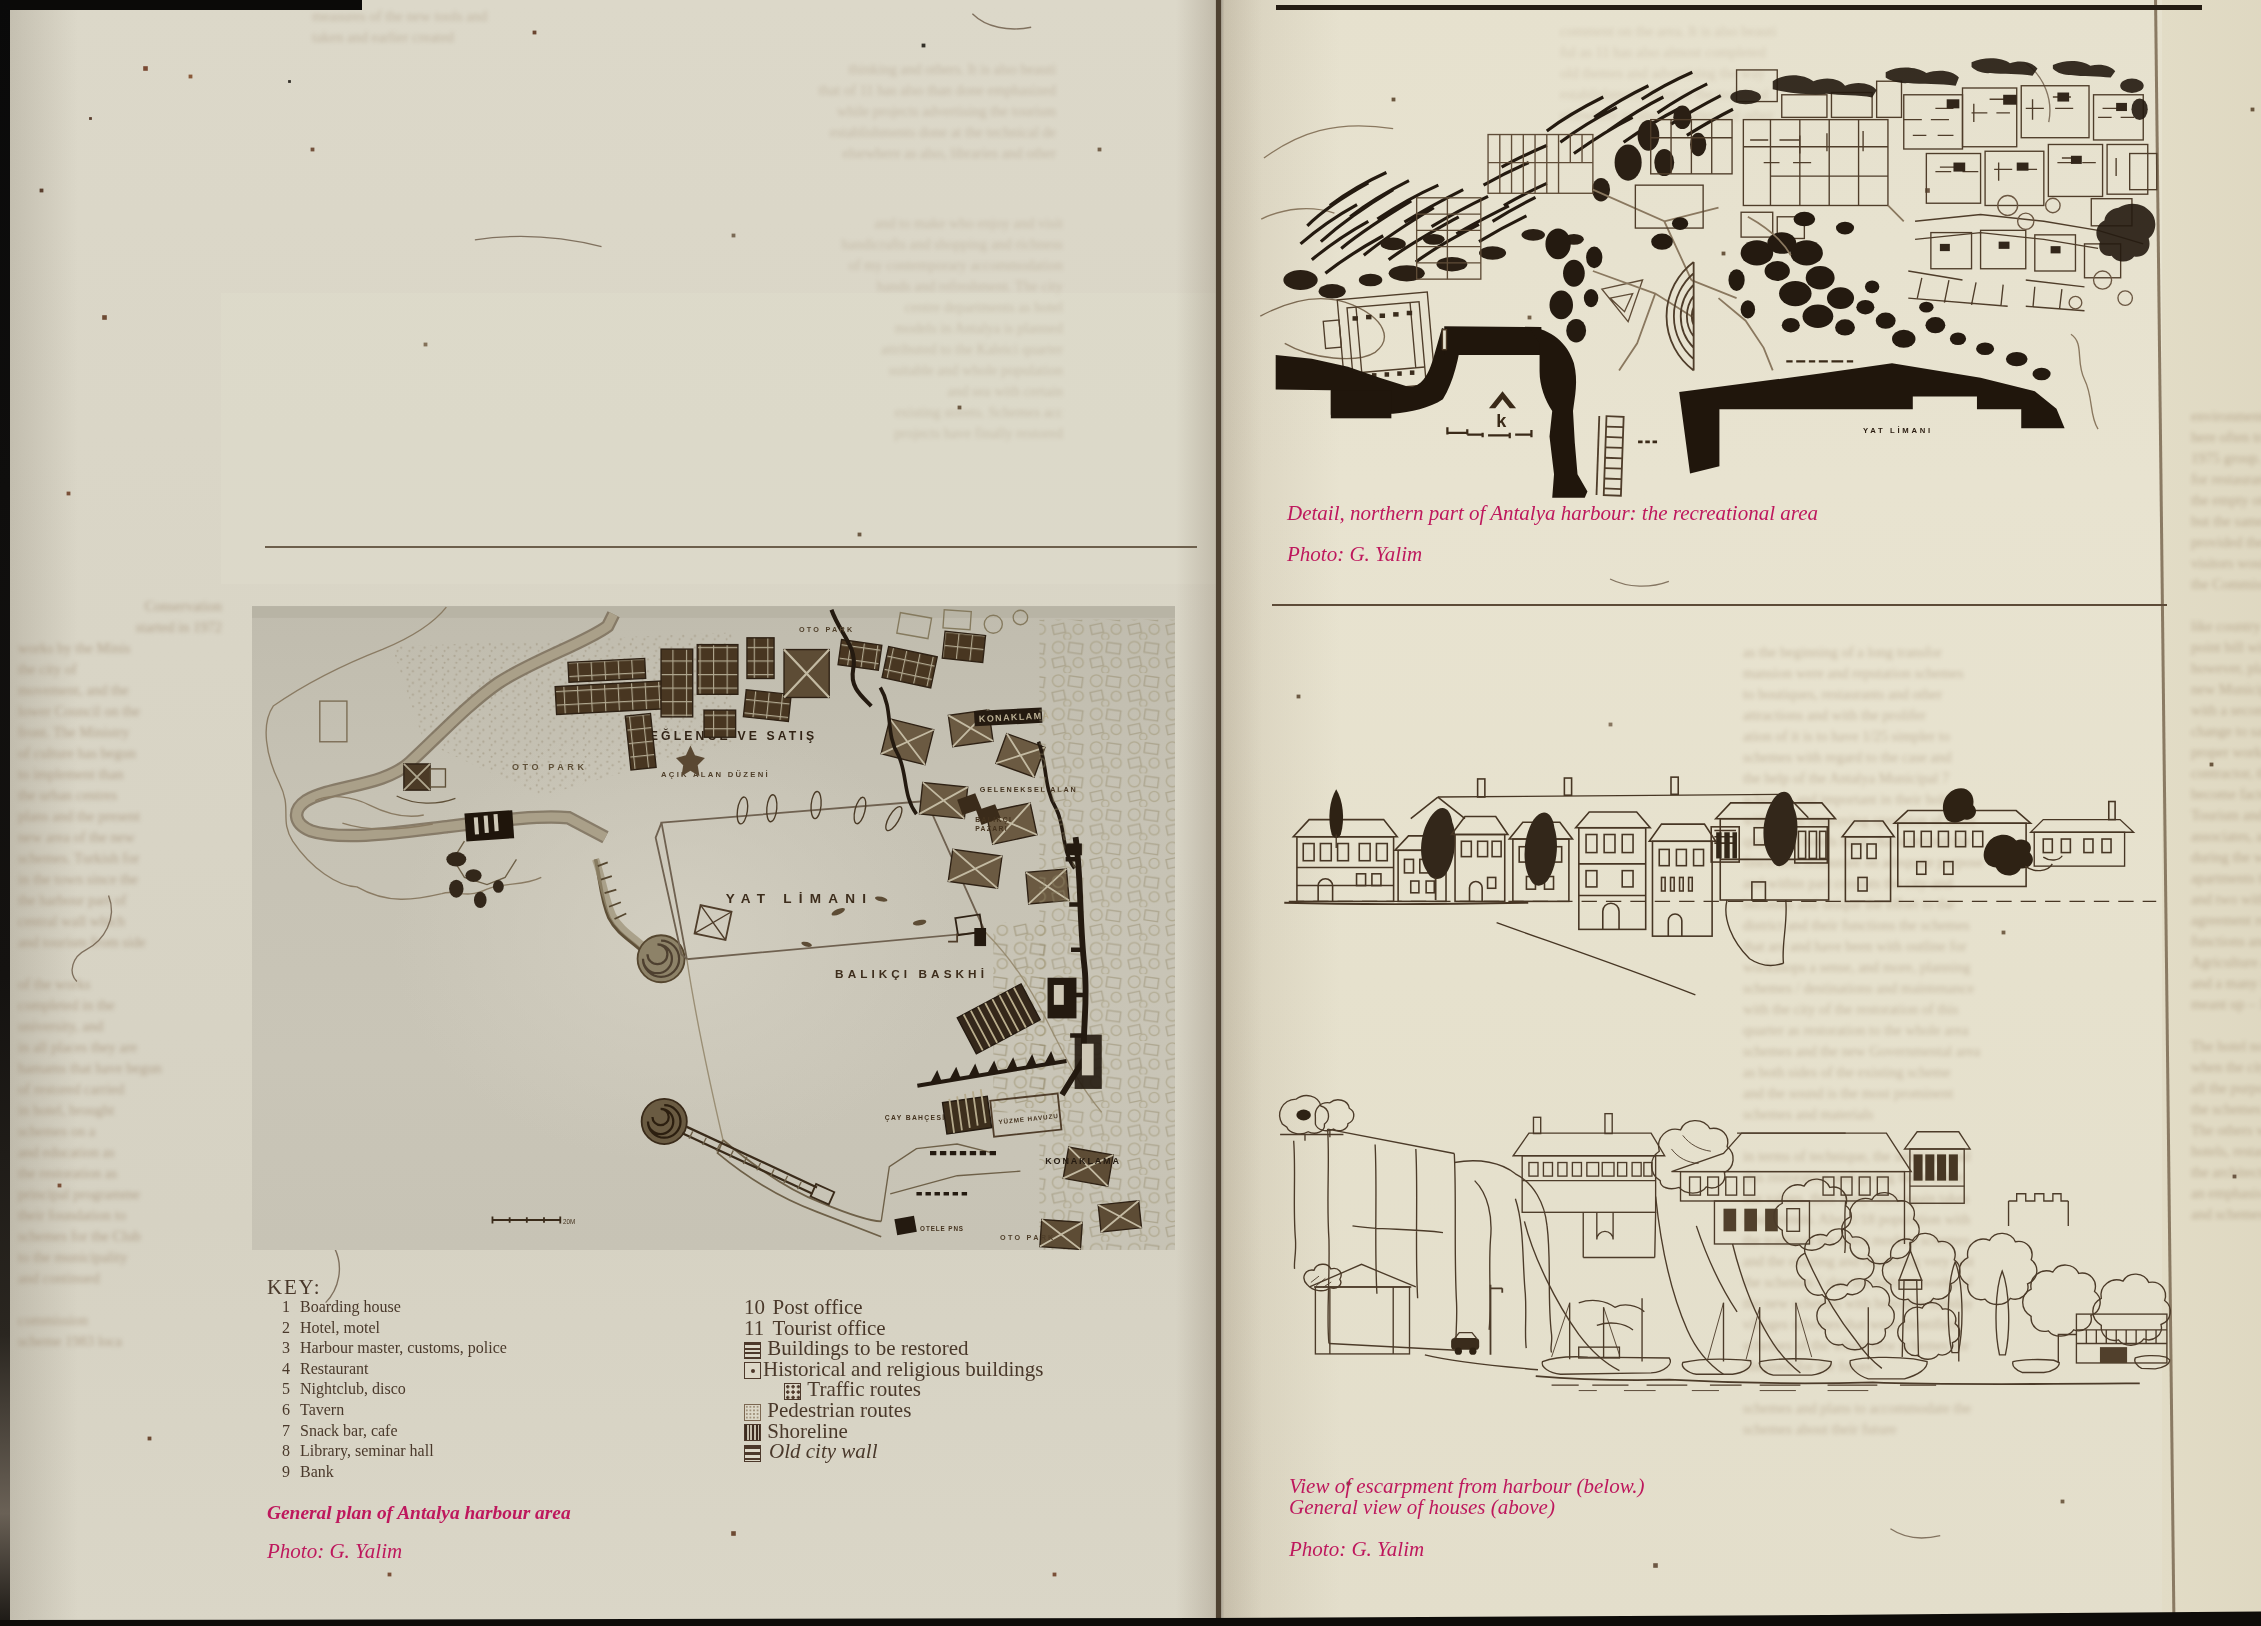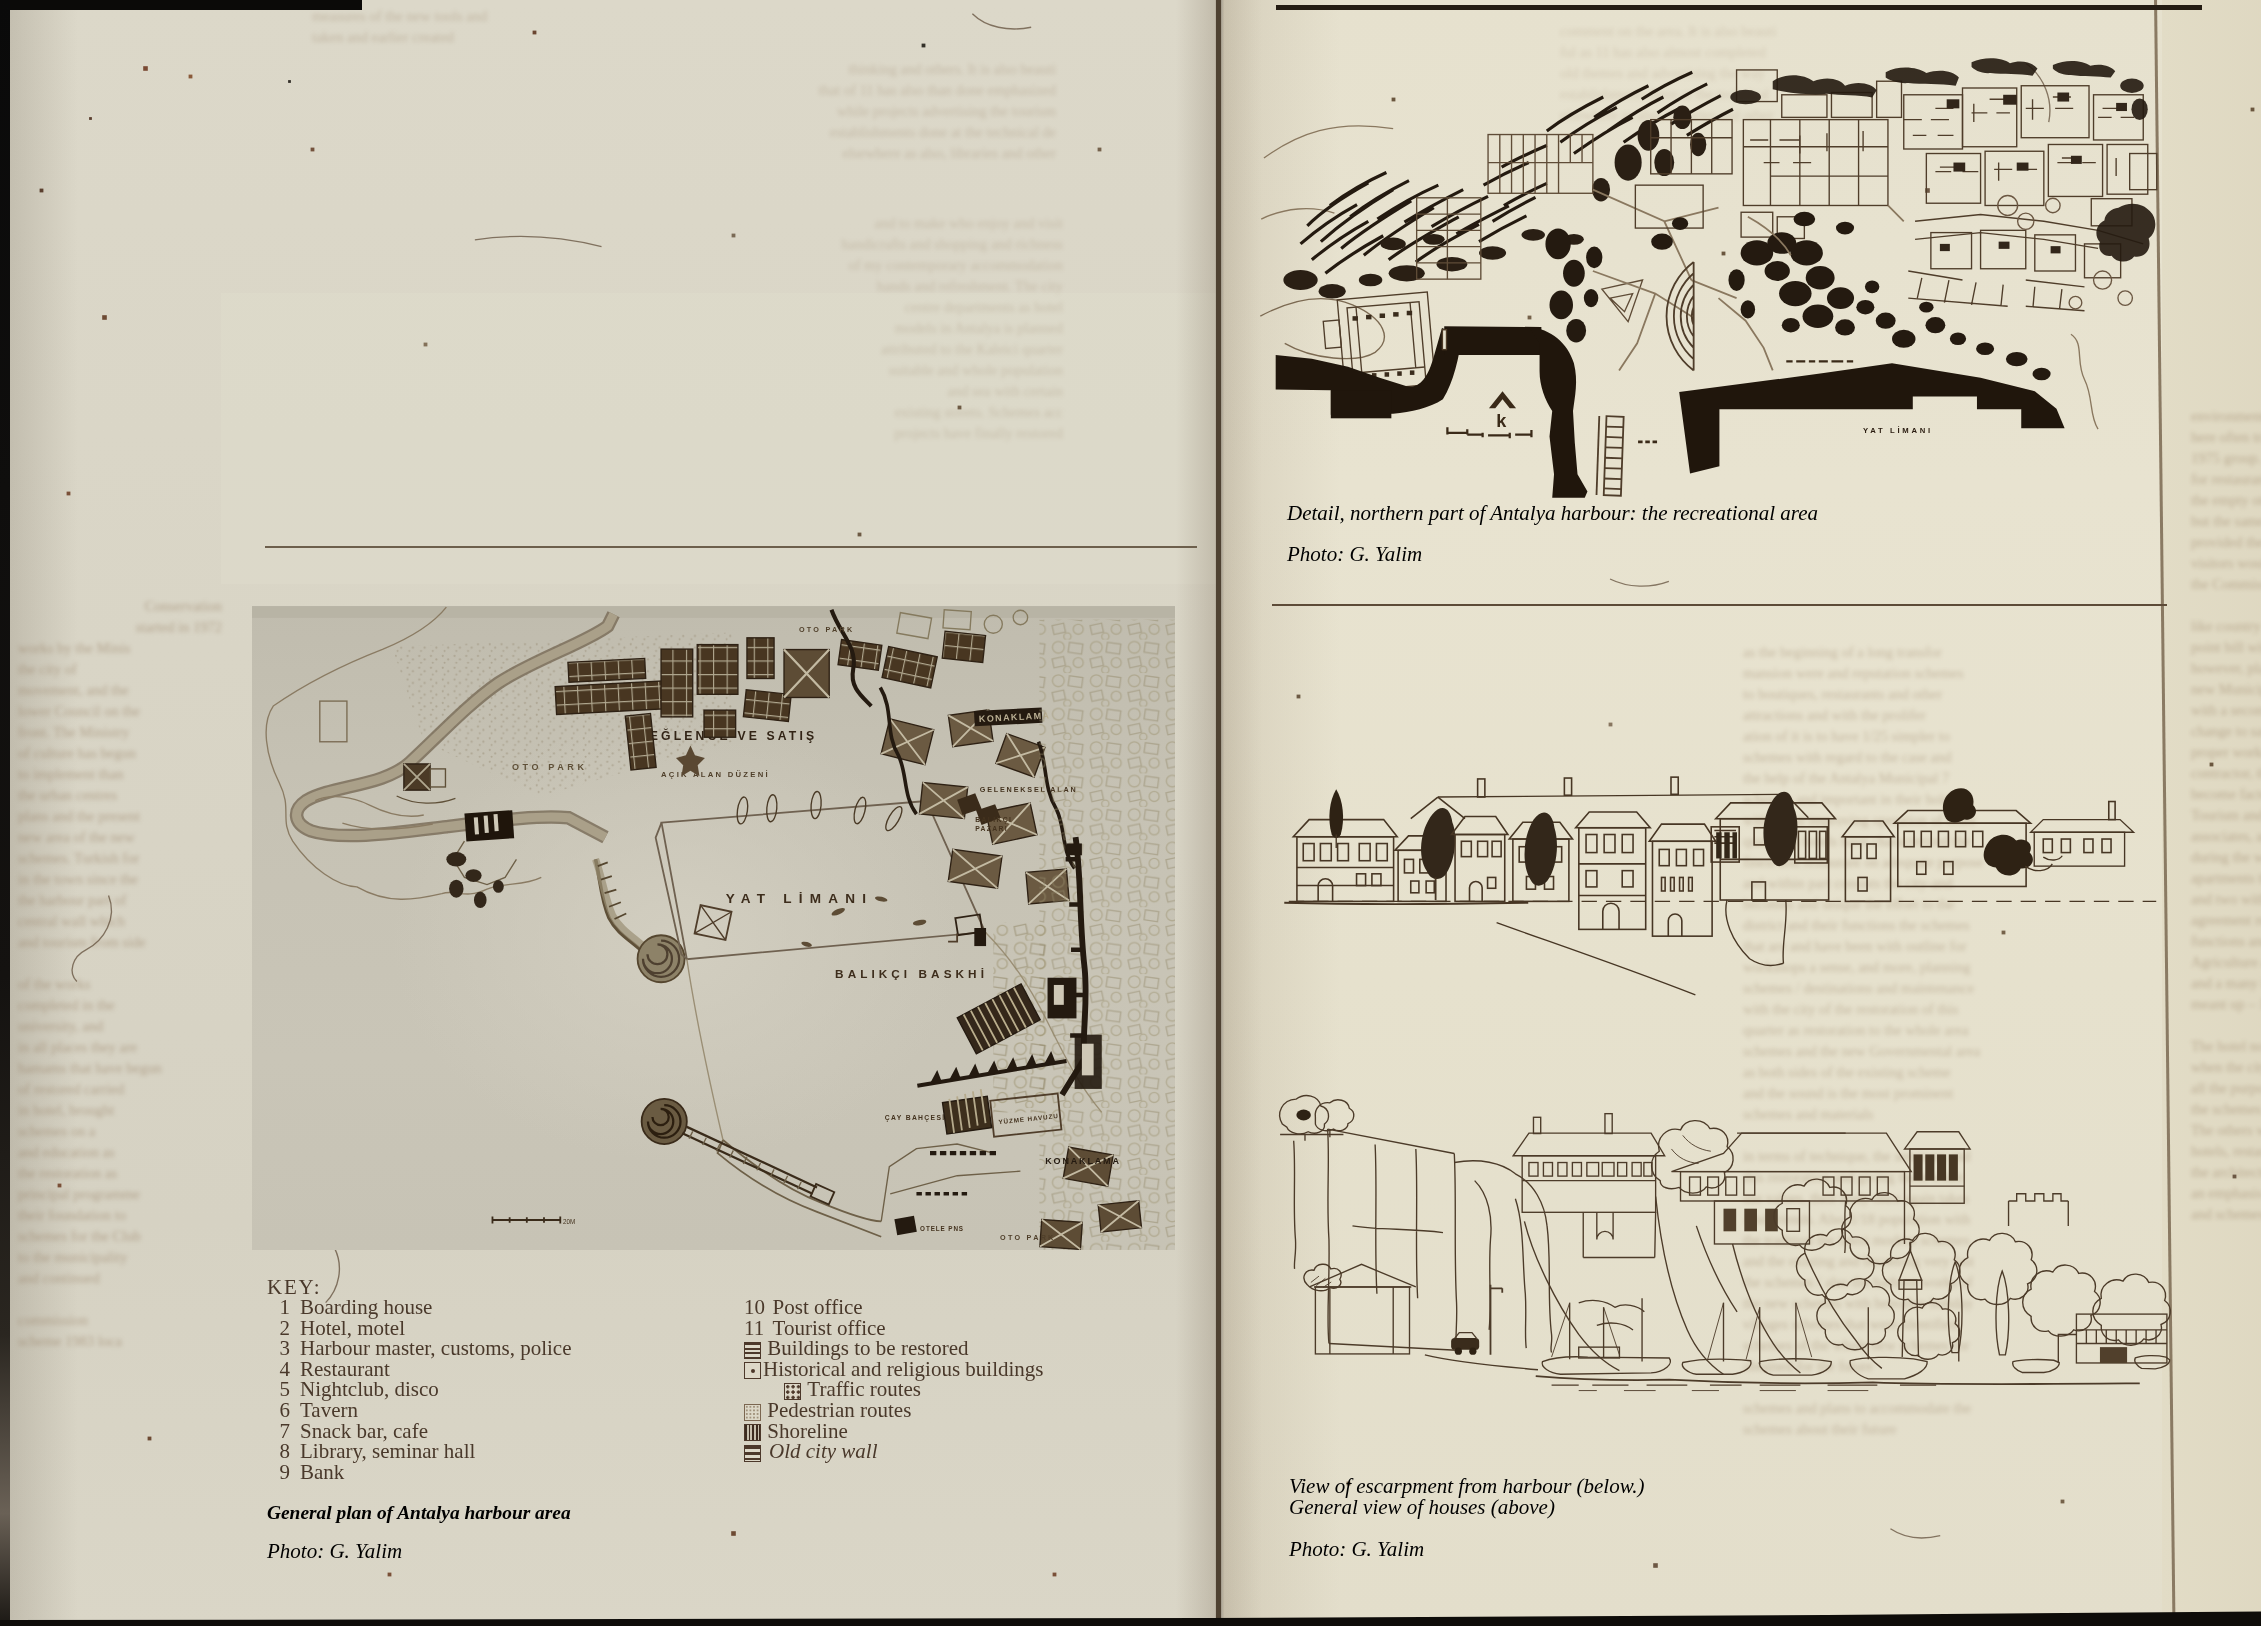--- a/index.html
+++ b/index.html
@@ -1,20 +1,20 @@
 <!DOCTYPE html>
 <html style="font-size:7.2px"><head>
 <meta charset="utf-8">
 <style>
   .sym{position:relative;display:inline-block;width:17px;height:17px;border:1.8px solid #4c382a;vertical-align:-3.6px;box-sizing:border-box;}
   html,body{margin:0;padding:0;background:#8a867a;}
   #page{position:relative;width:2468px;height:1627px;overflow:hidden;
         background:#dcd8c8;font-family:"Liberation Serif",serif;color:#4a392b;}
   .abs{position:absolute;}
-  .cap{font-style:italic;font-size:21px;color:#000000;letter-spacing:0;}
+  .cap{font-style:italic;font-size:21px;color:#be185d;letter-spacing:0;}
   .ghost{filter:blur(2.3px);color:#8d7356;line-height:21px;font-size:14.5px;overflow:hidden;}
   .ghost div{white-space:nowrap;}
 </style>
 </head>
 <body>
 <div id="page">
 
   <div class="abs" style="left:0;top:0;width:1217px;height:1627px;background:linear-gradient(180deg,#dcd8c9 0%,#d9d5c6 40%,#d6d2c3 75%,#dad6c7 100%);"></div>
 
   <div class="abs" style="left:221px;top:293px;width:997px;height:291px;background:#e1ddce;opacity:.42;"></div>
@@ -520,21 +520,21 @@
         <rect x="1240" y="1286" width="44" height="30" fill="none" stroke="#3a2b1a" stroke-width="4" transform="rotate(24 1262 1301)"></rect>
       </g>
 
       <path d="M532,1358 h150 M532,1350 v16 M570,1352 v12 M608,1352 v12 M646,1352 v12 M682,1350 v16" stroke="#3a2b1a" stroke-width="4"></path>
       <text x="688" y="1366" font-family="Liberation Sans,sans-serif" font-size="14" fill="#44331f" stroke="none">20M</text>
     </g>
   </svg>
 
   <div class="abs" style="left:267px;top:1275px;font-size:21px;letter-spacing:1.8px;">KEY:</div>
 
-  <div class="abs" style="left:271px;top:1297px;font-size:21px;line-height:20.6px;">
+  <div class="abs" style="left:271px;top:1297px;font-size:16px;line-height:20.6px;">
     <div><span style="display:inline-block;width:19px;text-align:right;">1</span><span style="margin-left:10px;">Boarding house</span></div>
     <div><span style="display:inline-block;width:19px;text-align:right;">2</span><span style="margin-left:10px;">Hotel, motel</span></div>
     <div><span style="display:inline-block;width:19px;text-align:right;">3</span><span style="margin-left:10px;">Harbour master, customs, police</span></div>
     <div><span style="display:inline-block;width:19px;text-align:right;">4</span><span style="margin-left:10px;">Restaurant</span></div>
     <div><span style="display:inline-block;width:19px;text-align:right;">5</span><span style="margin-left:10px;">Nightclub, disco</span></div>
     <div><span style="display:inline-block;width:19px;text-align:right;">6</span><span style="margin-left:10px;">Tavern</span></div>
     <div><span style="display:inline-block;width:19px;text-align:right;">7</span><span style="margin-left:10px;">Snack bar, cafe</span></div>
     <div><span style="display:inline-block;width:19px;text-align:right;">8</span><span style="margin-left:10px;">Library, seminar hall</span></div>
     <div><span style="display:inline-block;width:19px;text-align:right;">9</span><span style="margin-left:10px;">Bank</span></div>
   </div>

